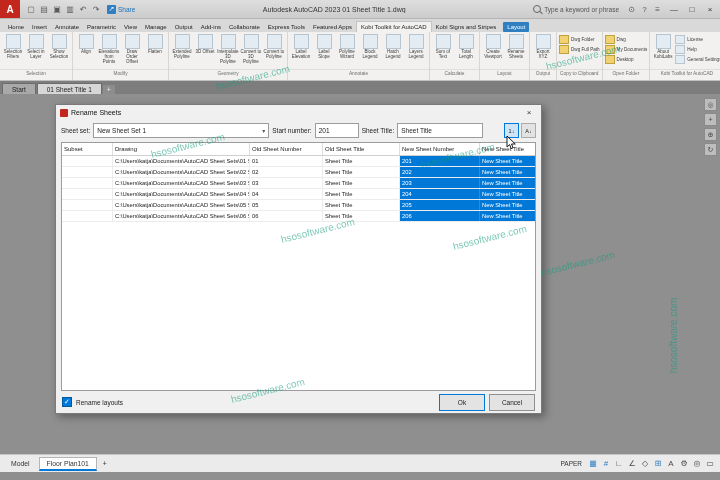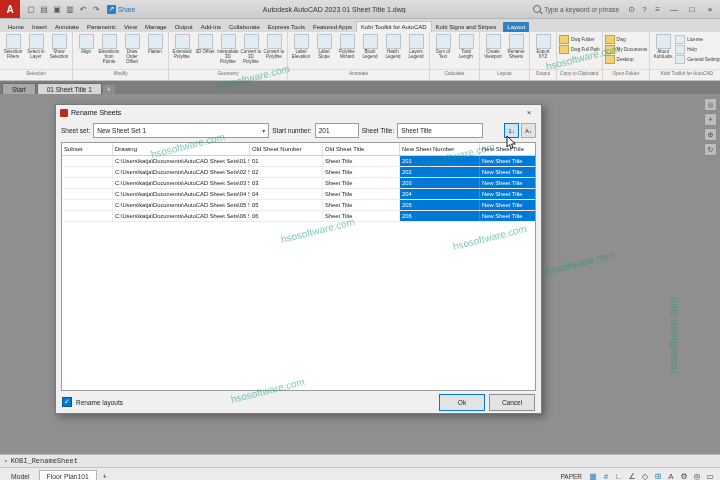--- a/index.html
+++ b/index.html
@@ -454,24 +454,20 @@
       </div>
       <div class="dlg-bottom">
         <span class="chk">✓</span>
         <span>Rename layouts</span>
         <div class="btn default">Ok</div>
         <div class="btn">Cancel</div>
       </div>
     </div>
   </div>
 
-  <div class="cmdline">
-    <span class="cmd-ico">▾</span>
-    <span>KOBI_RenameSheet</span>
-  </div>
 
   <div class="statusbar">
     <div class="lt">Model</div>
     <div class="lt active">Floor Plan101</div>
     <div class="lt-new">+</div>
     <div class="sb-right">
       <span class="paper">PAPER</span>
       <span id="sicons" style="display:flex;gap:1px">
           <span class="sico on">▦</span>
           <span class="sico on">#</span>

